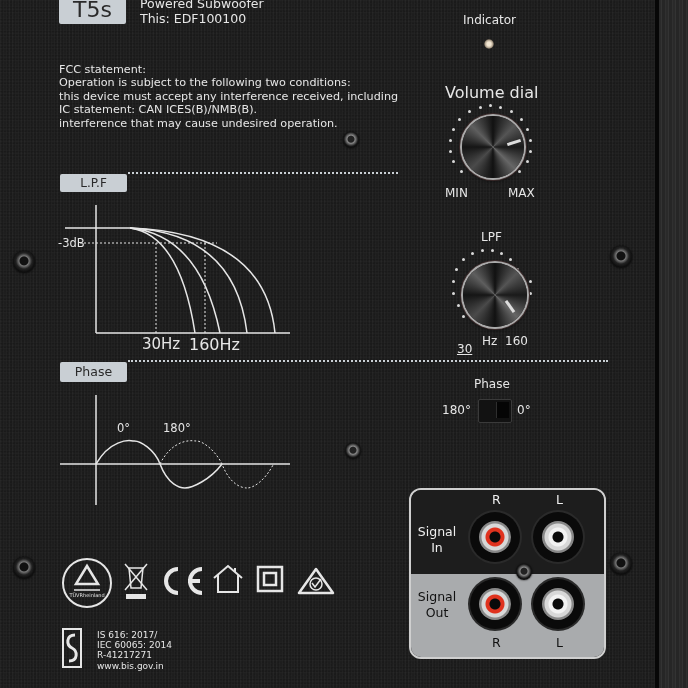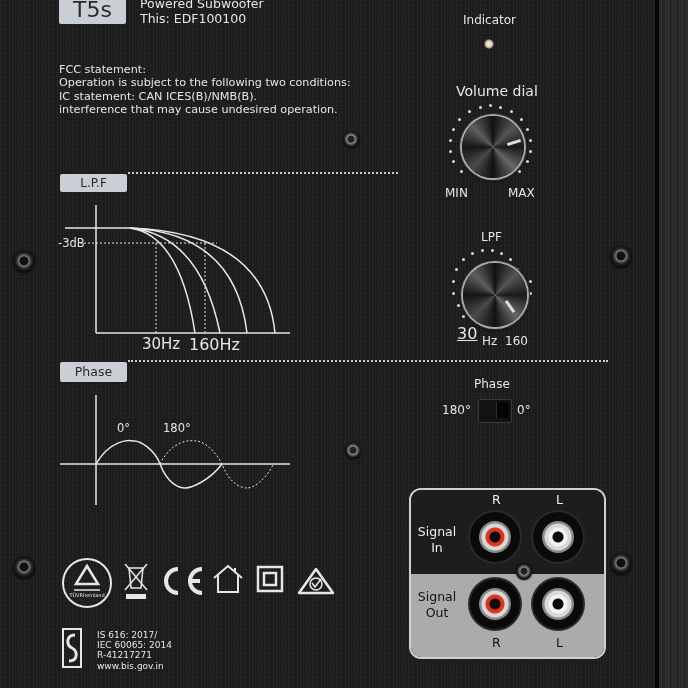--- a/index.html
+++ b/index.html
@@ -43,20 +43,21 @@
 <div class="gap"></div>
 <div class="wood"></div>
 
 <div class="tag" style="left:59px; top:-4px; width:67px; height:28px; font-size:22px; line-height:28px;">T5s</div>
 <div class="txt" style="left:140px; top:-4px; font-size:12.5px;">Powered Subwoofer</div>
 <div class="txt" style="left:140px; top:11px; font-size:12.5px;">This: EDF100100</div>
 
 <div class="txt fcc" style="left:59px; top:63px;">
   <div>FCC statement:</div>
   <div>Operation is subject to the following two conditions:</div>
+  <div>this device must accept any interference received, including</div>
   <div>IC statement: CAN ICES(B)/NMB(B).</div>
   <div>interference that may cause undesired operation.</div>
 </div>
 
 <div class="tag" style="left:60px; top:174px; width:67px; height:18px; font-size:12px; line-height:18px;">L.P.F</div>
 <div class="dots" style="left:128px; top:172px; width:270px;"></div>
 <svg class="abs" style="left:50px; top:205px;" width="250" height="135" viewBox="0 0 250 135">
   <g stroke="#e6e6e6" stroke-width="1.5" fill="none">
     <line x1="46" y1="0" x2="46" y2="128"></line>
     <line x1="46" y1="128" x2="240" y2="128"></line>
@@ -84,21 +85,21 @@
     <path d="M36 69 C50 45 68 45 73 46 C80 45 95 55 100 69 C108 90 120 93 125 93 C132 93 150 85 162 69"></path>
   </g>
   <path d="M100 69 C112 45 130 45 135 46 C142 45 155 55 162 69 C170 90 182 93 187 93 C194 93 205 85 213 70" stroke="#e6e6e6" stroke-width="1" stroke-dasharray="2 2" fill="none"></path>
 </svg>
 <div class="txt" style="left:117px; top:421px; font-size:11.5px;">0°</div>
 <div class="txt" style="left:163px; top:421px; font-size:11.5px;">180°</div>
 
 <div class="txt" style="left:463px; top:13px; font-size:12px;">Indicator</div>
 <div class="led" style="left:484px; top:39px;"></div>
 
-<div class="txt" style="left:456px; top:83px; font-size:14px;">Volume dial</div>
+<div class="txt" style="left:445px; top:83px; font-size:16px;">Volume dial</div>
 <div>
   <div class="ring-dot" style="left:452px;top:160px"></div>
     <div class="ring-dot" style="left:449px;top:150px"></div>
   <div class="ring-dot" style="left:449px;top:139px"></div>
     <div class="ring-dot" style="left:452px;top:128px"></div>
   <div class="ring-dot" style="left:458px;top:118px"></div>
     <div class="ring-dot" style="left:468px;top:110px"></div>
   <div class="ring-dot" style="left:479px;top:106px"></div>
     <div class="ring-dot" style="left:489px;top:104px"></div>
   <div class="ring-dot" style="left:499px;top:106px"></div>
@@ -131,21 +132,21 @@
     <div class="ring-dot" style="left:500px;top:252px"></div>
   <div class="ring-dot" style="left:509px;top:258px"></div>
     <div class="ring-dot" style="left:516px;top:268px"></div>
   <div class="ring-dot" style="left:529px;top:280px"></div>
     <div class="ring-dot" style="left:529px;top:292px"></div>
   <div class="ring-dot" style="left:524px;top:304px"></div>
 </div>
 <div class="knob" style="left:463px; top:263px; width:64px; height:64px;">
   <div style="position:absolute; left:40px; top:42px; width:14px; height:3px; background:#ddd; transform:rotate(55deg);"></div>
 </div>
-<div class="txt" style="left:457px; top:324px; font-size:16px;text-decoration:underline;">30</div>
+<div class="txt" style="left:457px; top:342px; font-size:12px;text-decoration:underline;">30</div>
 <div class="txt" style="left:482px; top:334px; font-size:12px;text-align:center;">Hz</div>
 <div class="txt" style="left:505px; top:334px; font-size:12px;">160</div>
 
 <div class="txt" style="left:474px; top:377px; font-size:12px;">Phase</div>
 <div class="txt" style="left:442px; top:403px; font-size:12px;">180°</div>
 <div class="switch" style="left:478px; top:399px;">
     <div class="thumb"></div>
   </div>
 <div class="txt" style="left:517px; top:403px; font-size:12px;">0°</div>
 

